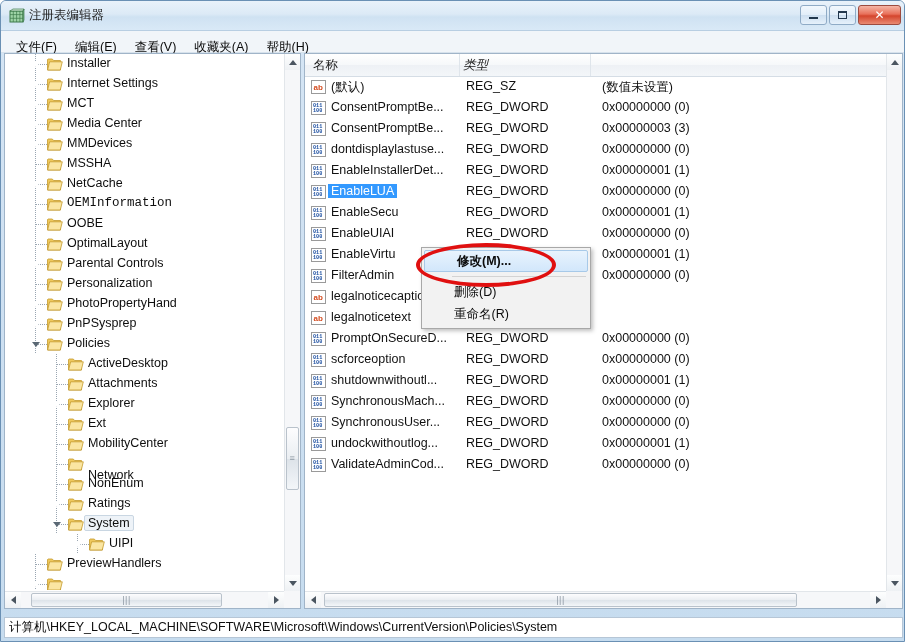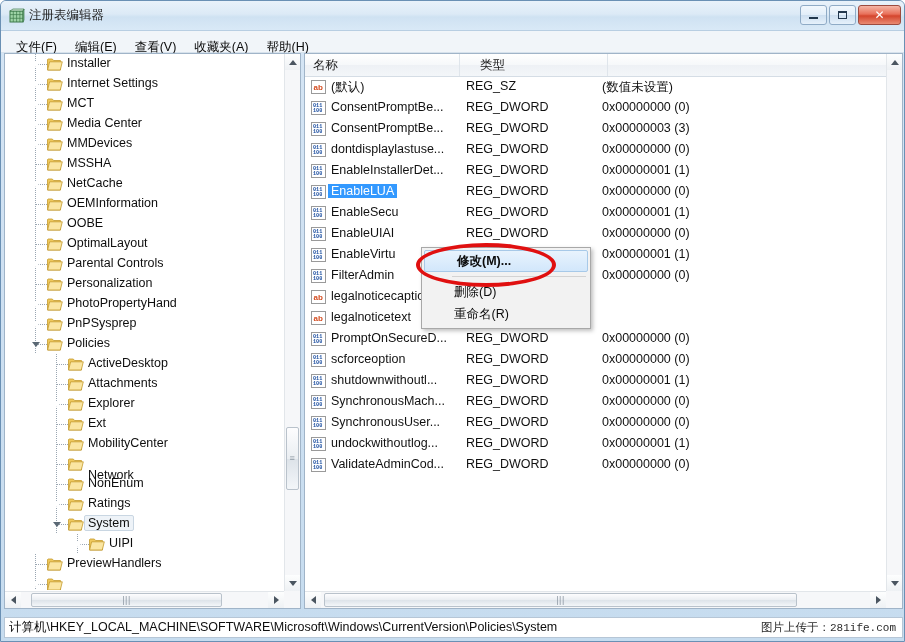--- a/index.html
+++ b/index.html
@@ -543,21 +543,21 @@
                   </svg></span>
                 <span class="tlabel" style="left: 155px; top: 2px;">NetCache</span>
               </div>
               <div class="tnode">
                 <div class="guide" style="left: 123px;"></div>
                 <div class="hconn" style="left: 124px; top: 10px; width: 11px;"></div>
                 <span class="folder" style="left: 135px; top: 3px;"><svg viewBox="0 0 16 14" class="folder-svg">
                     <path d="M0.5 2.5 L0.5 13 L13.5 13 L13.5 3.5 L6.6 3.5 L5.3 2.0 L1.2 2.0 Z" fill="#f0c95c" stroke="#c49a2e" stroke-width="0.8"></path>
                     <path d="M2.6 4.8 L15.3 4.8 L13.3 13 L0.6 13 Z" fill="#fbe6a2" stroke="#c49a2e" stroke-width="0.8"></path>
                   </svg></span>
-                <span class="tlabel" style="left: 155px; top: 2px;">OEMInformation</span>
+                <span class="tlabel" style="left: 155px; top: 2px; font-family: Liberation Mono, monospace;">OEMInformation</span>
               </div>
               <div class="tnode">
                 <div class="guide" style="left: 123px;"></div>
                 <div class="hconn" style="left: 124px; top: 10px; width: 11px;"></div>
                 <span class="folder" style="left: 135px; top: 3px;"><svg viewBox="0 0 16 14" class="folder-svg">
                     <path d="M0.5 2.5 L0.5 13 L13.5 13 L13.5 3.5 L6.6 3.5 L5.3 2.0 L1.2 2.0 Z" fill="#f0c95c" stroke="#c49a2e" stroke-width="0.8"></path>
                     <path d="M2.6 4.8 L15.3 4.8 L13.3 13 L0.6 13 Z" fill="#fbe6a2" stroke="#c49a2e" stroke-width="0.8"></path>
                   </svg></span>
                 <span class="tlabel" style="left: 155px; top: 2px;">OOBE</span>
               </div>
@@ -773,21 +773,21 @@
           <div class="sb-btn" style="right:0;top:0;width:16px;height:16px;">
               <i class="sb-arrow ar-right"></i>
             </div>
         </div>
         <div class="corner-box"></div>
       </div>
 
       <div class="pane pane-right">
         <div class="lv-header" id="lv-header">
             <div class="lv-col" style="left: 0px; width: 155px;">名称</div>
-            <div class="lv-col" style="left: 167px; width: 136px;">类型</div>
+            <div class="lv-col" style="left: 150px; width: 136px; font-style: italic;">类型</div>
           </div>
         <div class="lv-body" id="lv-body">
             <div class="lv-row">
               <span class="lv-icon"><svg viewBox="0 0 15 14">
                   <rect x="0.5" y="0.5" width="14" height="13" fill="#ffffff" stroke="#9a9a9a" stroke-width="1"></rect>
                   <text x="7.2" y="9.6" font-family="Liberation Sans, sans-serif" font-size="8" font-weight="bold" fill="#d44c20" text-anchor="middle">ab</text>
                 </svg></span>
               <span class="lv-name">(默认)</span>
               <span class="lv-type">REG_SZ</span>
               <span class="lv-data">(数值未设置)</span>
@@ -1030,17 +1030,16 @@
           <div class="ctx-sep"></div>
           <div class="ctx-item">删除(D)</div>
           <div class="ctx-item">重命名(R)</div>
         </div>
 
       <div class="red-ellipse"></div>
     </div>
 
     <div class="statusbar">
       <span>计算机\HKEY_LOCAL_MACHINE\SOFTWARE\Microsoft\Windows\CurrentVersion\Policies\System</span>
-      <span class="watermark"><span>图片上传于：</span><span class="wm-site">281ife.com</span></span>
     </div>
 
   </div>
 </div>
 
 </body></html>

